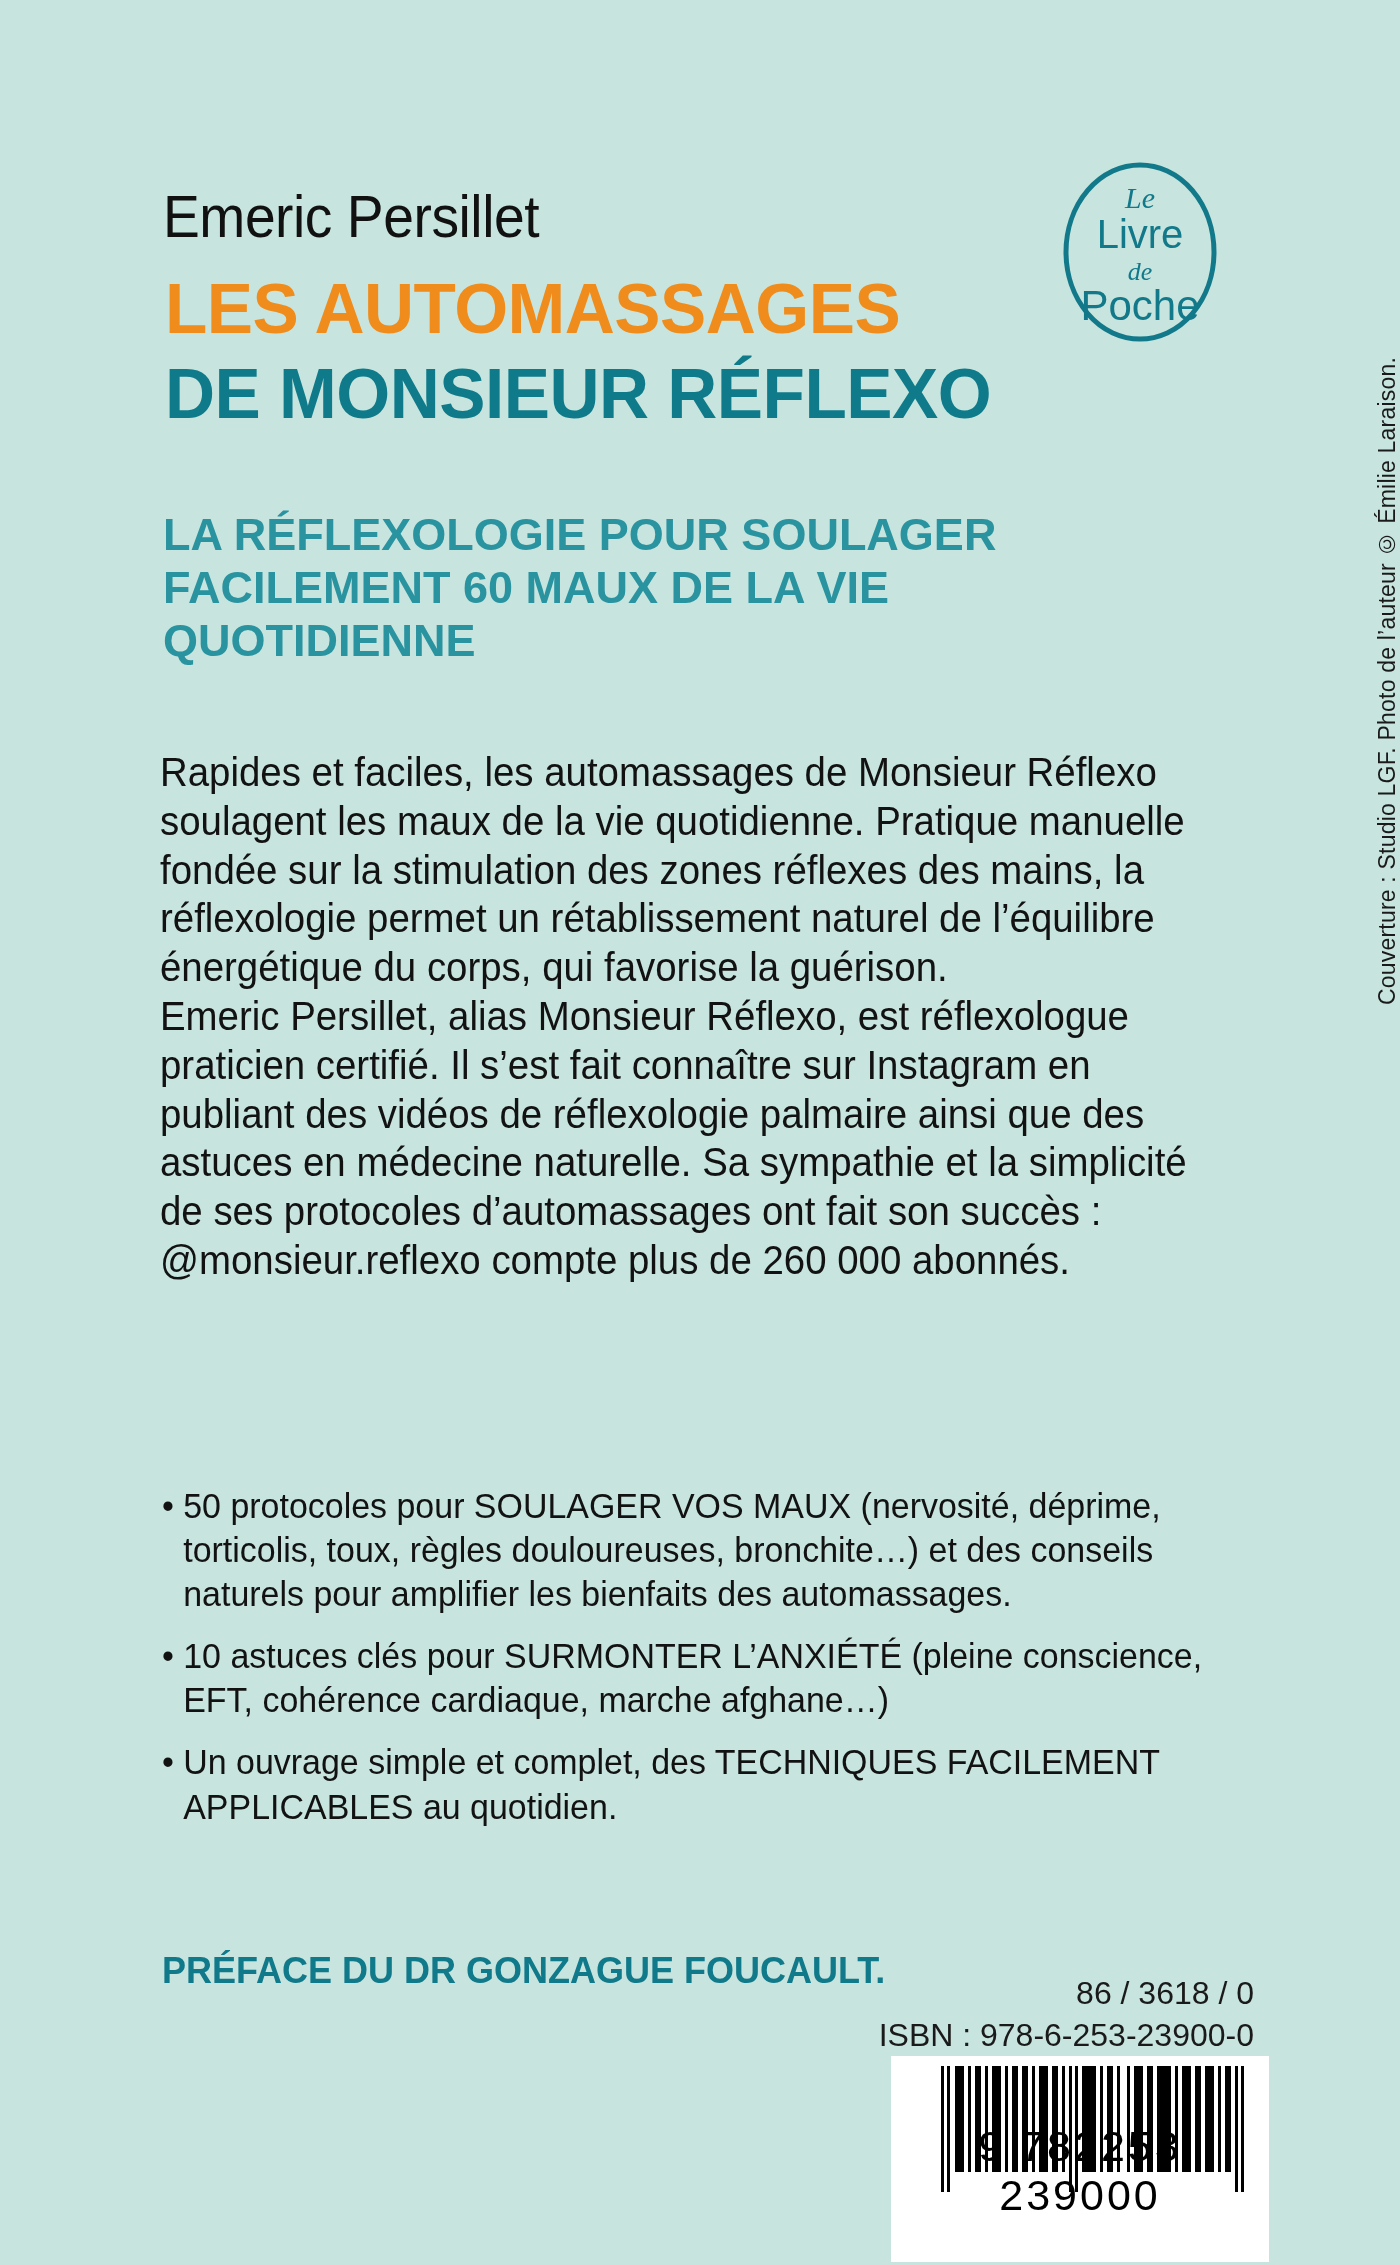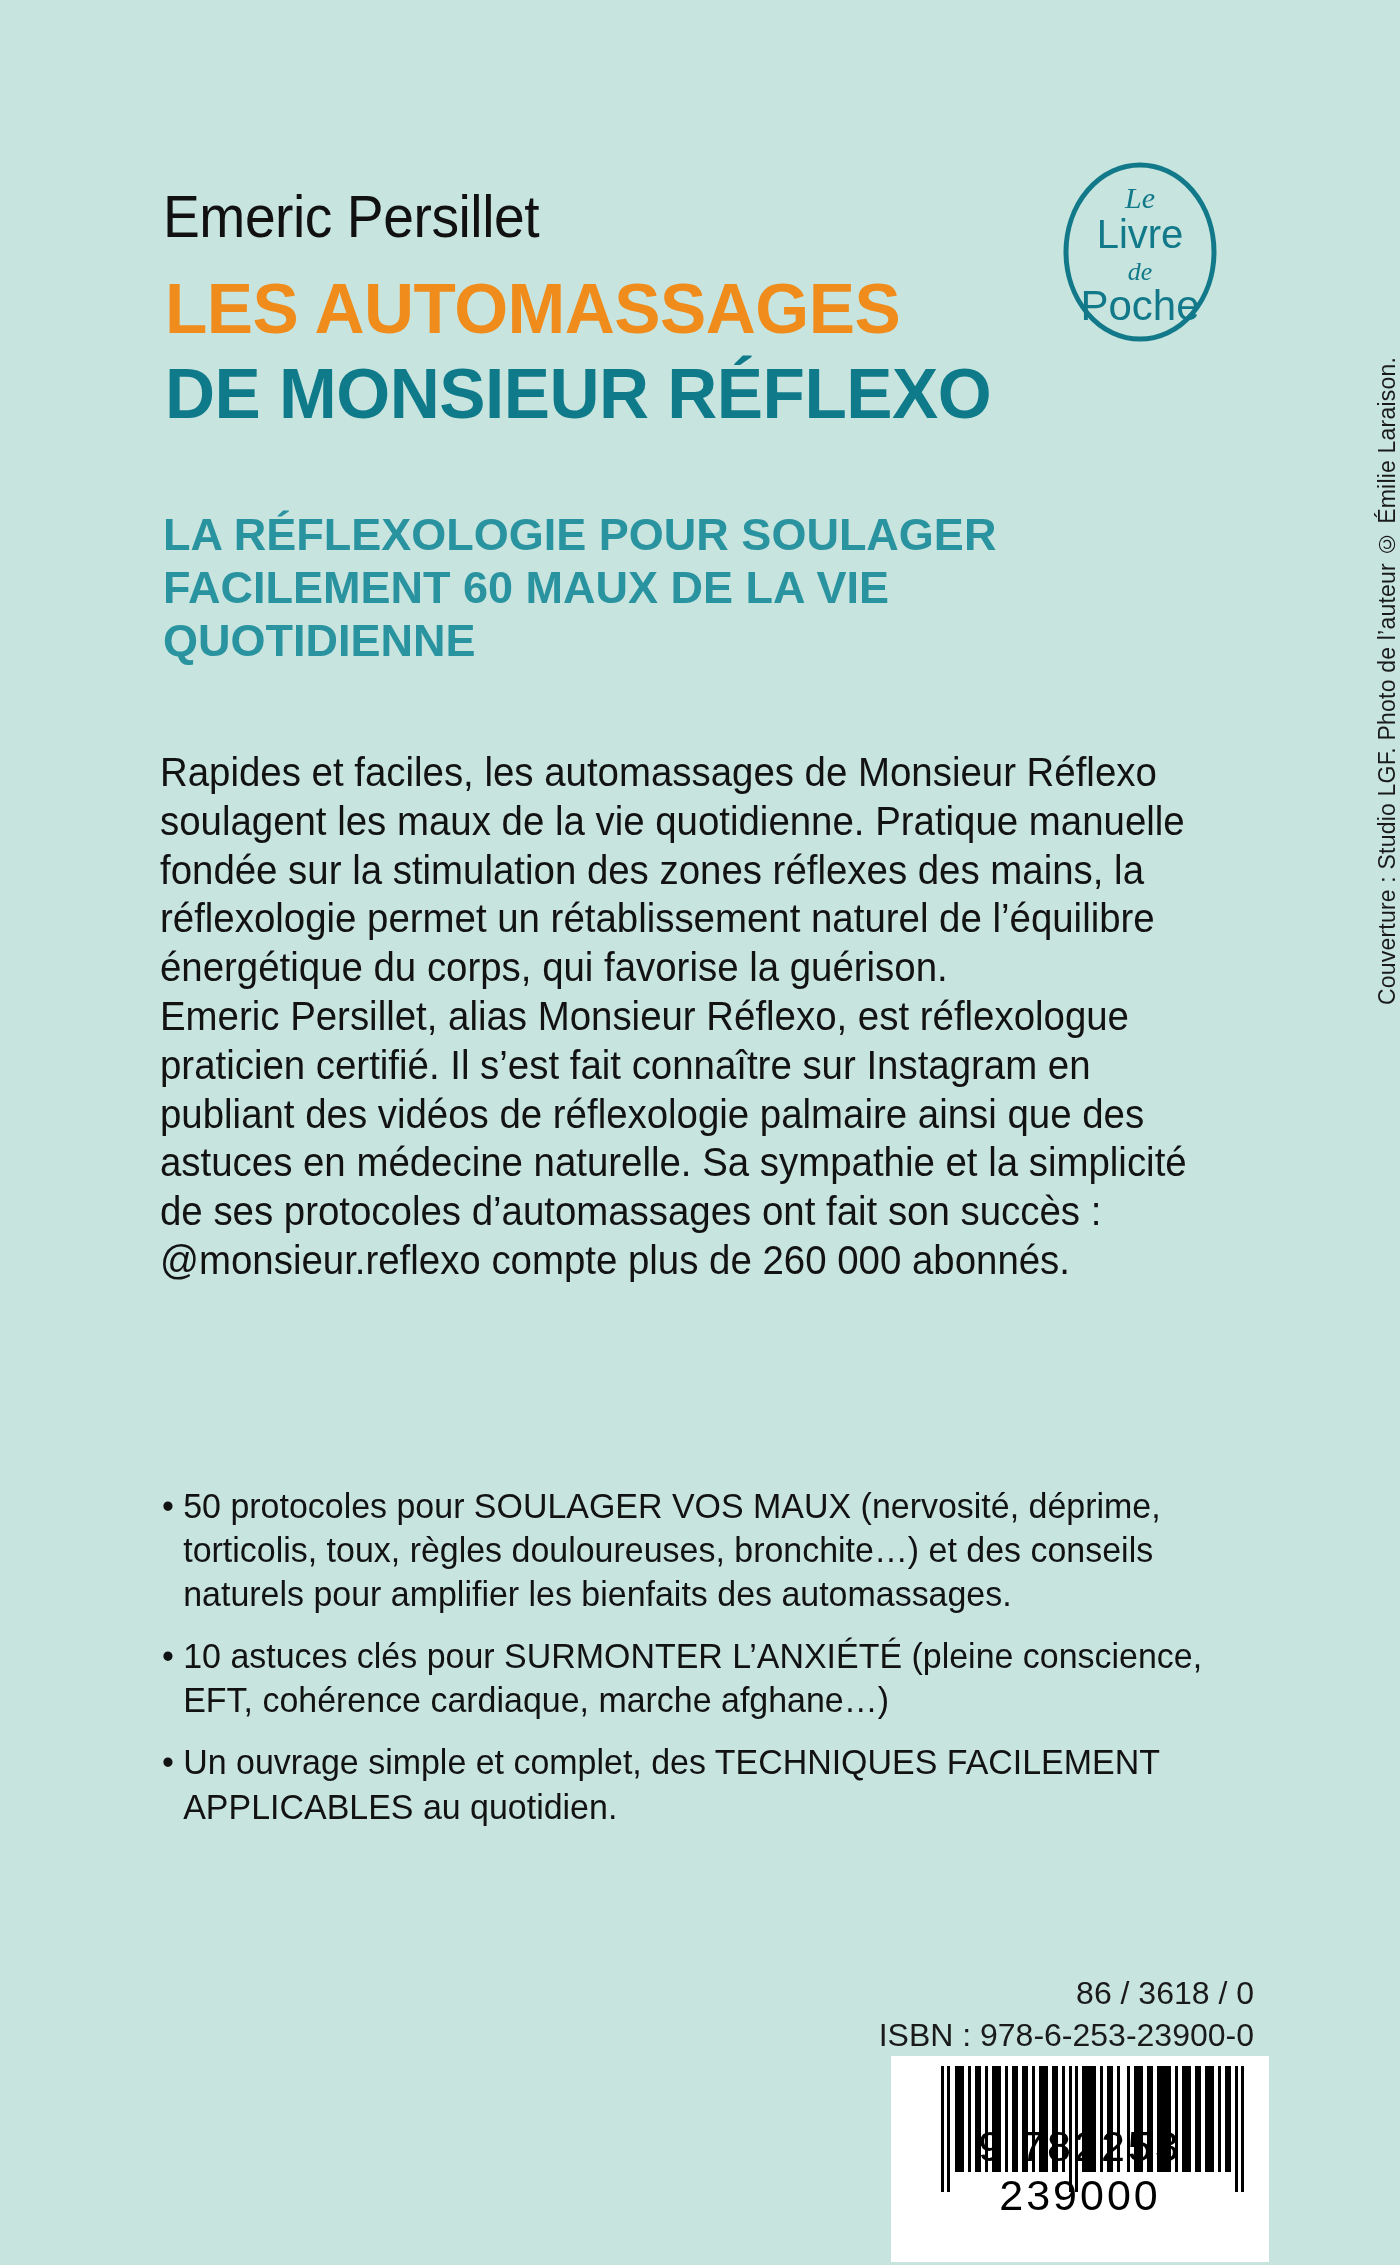--- a/index.html
+++ b/index.html
@@ -219,20 +219,21 @@
     <div class="bullet">
       <span class="dot">•</span>
       <span>10 astuces clés pour SURMONTER L’ANXIÉTÉ (pleine conscience, EFT, cohérence cardiaque, marche afghane…)</span>
     </div>
     <div class="bullet">
       <span class="dot">•</span>
       <span> Un ouvrage simple et complet, des TECHNIQUES FACILEMENT APPLICABLES au quotidien.</span>
     </div>
   </div>
 
+  <div class="preface">PRÉFACE DU DR GONZAGUE FOUCAULT.</div>
 
   <div class="codes">
     <div>86 / 3618 / 0</div>
     <div>ISBN : 978-6-253-23900-0</div>
   </div>
 
   <div class="barcode">
     <svg width="378" height="170" viewBox="0 0 378 170" xmlns="http://www.w3.org/2000/svg">
       <rect x="0" y="0" width="378" height="170" fill="#ffffff"></rect>
       <g fill="#000000">

